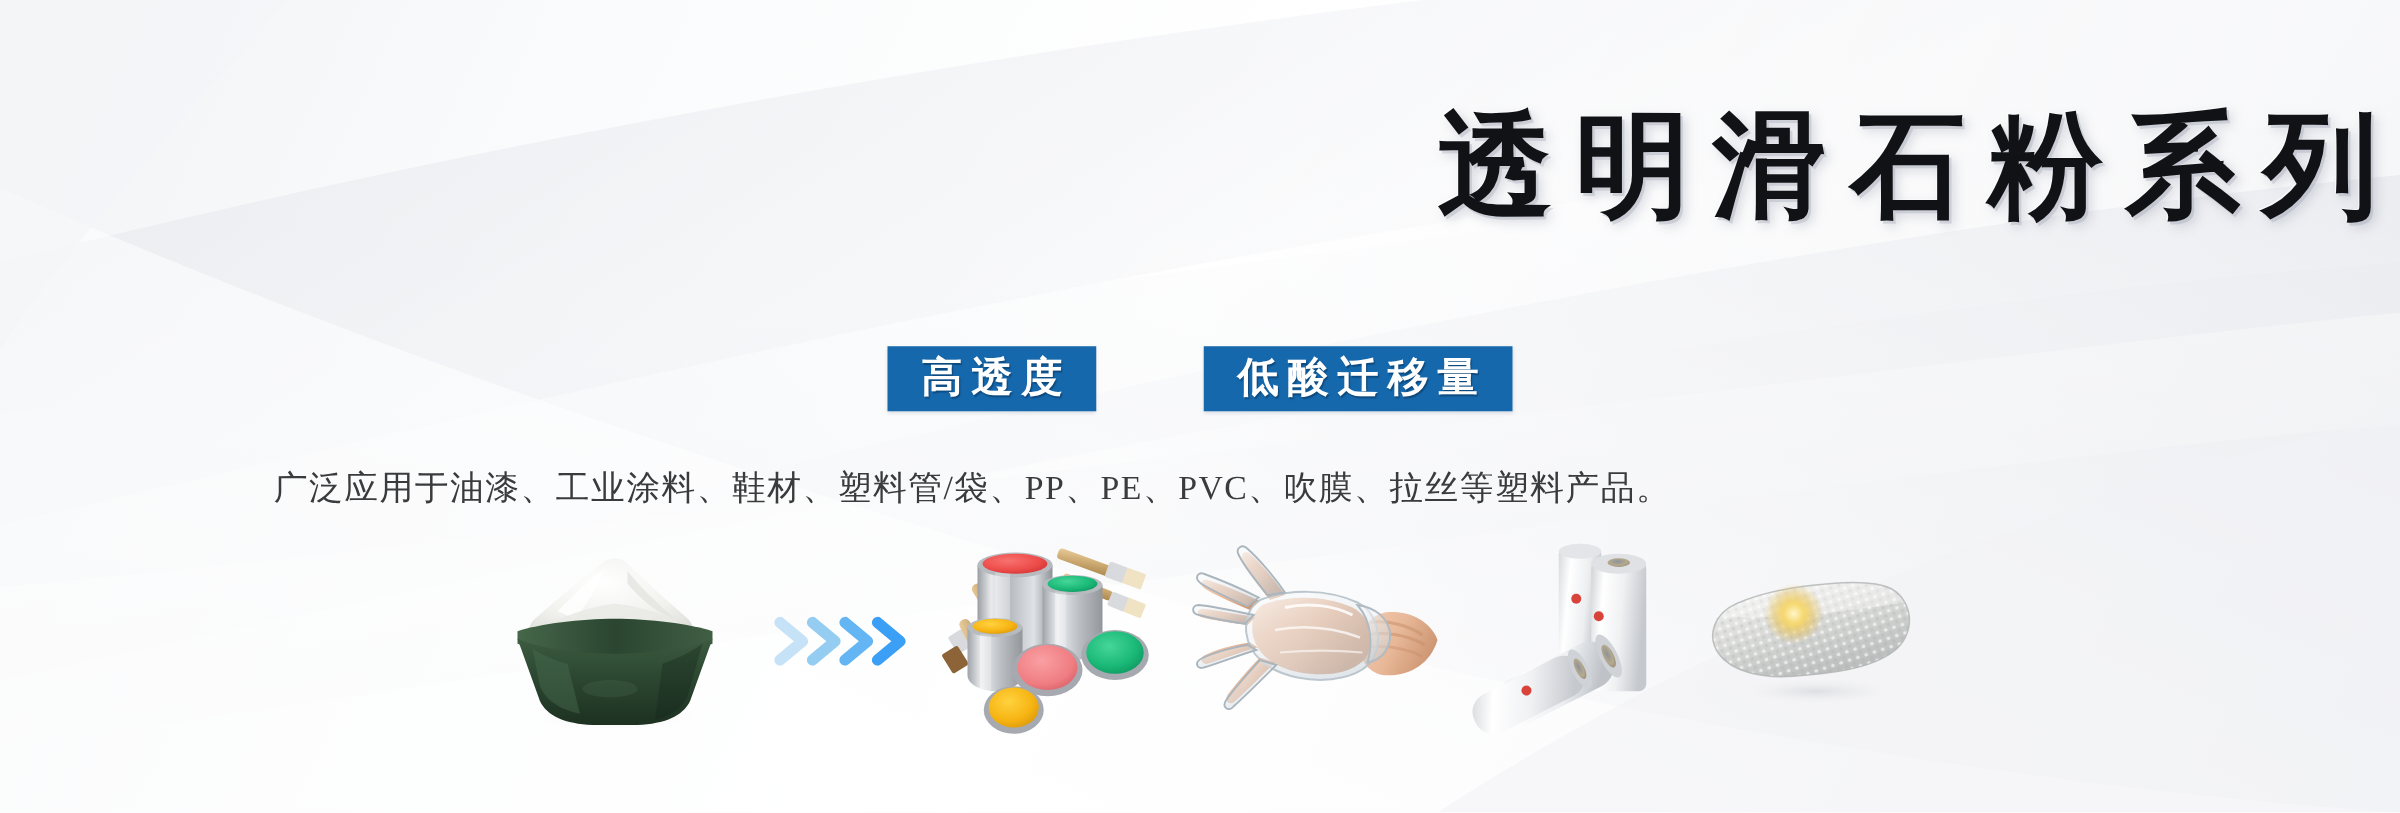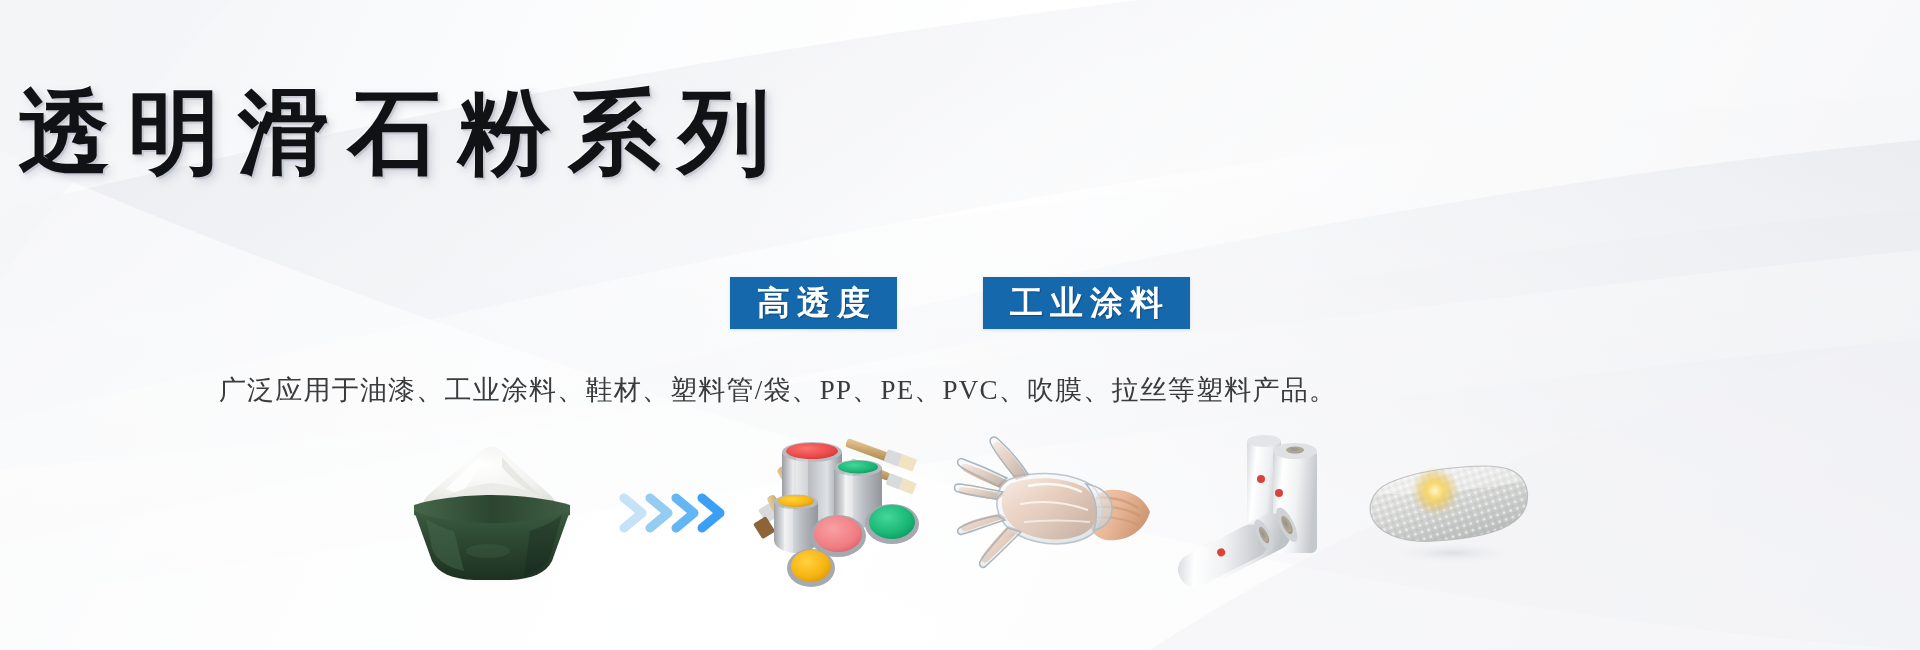--- a/index.html
+++ b/index.html
@@ -34,21 +34,21 @@
       linear-gradient(115deg, #f2f3f5 0%, #fafbfc 22%, #ffffff 48%, #fafafb 70%, #f4f5f7 100%);
   }
   .bg-svg { position: absolute; inset: 0; width: 100%; height: 100%; display:block; }
 
   
   .title {
     position: absolute;
     top: 82px;
     left: 0;
     width: 1920px;
-    text-align: left;
+    text-align: right;
     font-size: 92px;
     line-height: 1.12;
     letter-spacing: 18px;
     text-indent: 18px;
     color: #111215;
     font-weight: 700;
     font-family: "Liberation Serif", "DejaVu Serif", serif;
     text-shadow:
        2px 2px 0 rgba(150,155,172,0.30),
        4px 4px 9px rgba(120,126,148,0.28),
@@ -167,21 +167,21 @@
                L1920,650 L0,650 Z" fill="#ffffff" opacity="0.55"></path>
       <path d="M1150,650 C1320,540 1560,420 1920,330 L1920,650 Z" fill="#f2f3f6" opacity="0.55"></path>
       <path d="M0,0 L230,0 C150,90 60,190 0,280 Z" fill="#f4f5f8" opacity="0.7"></path>
     </svg>
   </div>
 
   <div class="title">透明滑石粉系列</div>
 
   <div class="badges">
     <div class="badge">高透度</div>
-    <div class="badge">工业涂料</div>
+    <div class="badge">低酸迁移量</div>
   </div>
 
   <div class="subtitle">广泛应用于油漆、工业涂料、鞋材、塑料管/袋、PP、PE、PVC、吹膜、拉丝等塑料产品。</div>
 
   <div class="strip">
 
     <div class="strip-item w-bowl">
       <svg width="220" height="160" viewBox="0 0 220 160">
         <defs>
           <radialGradient id="powderG" cx="0.45" cy="0.3" r="0.85">

